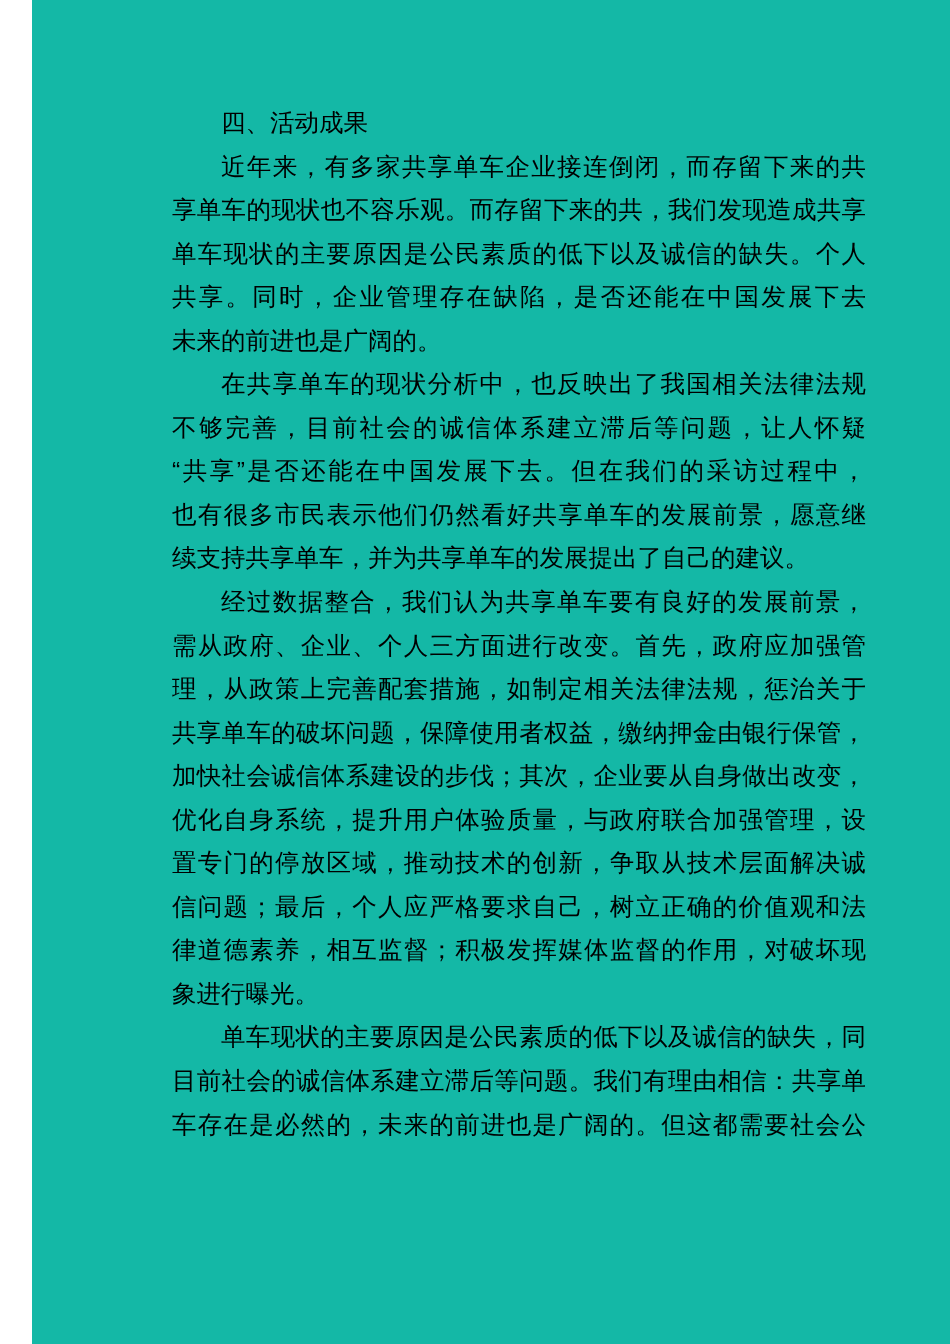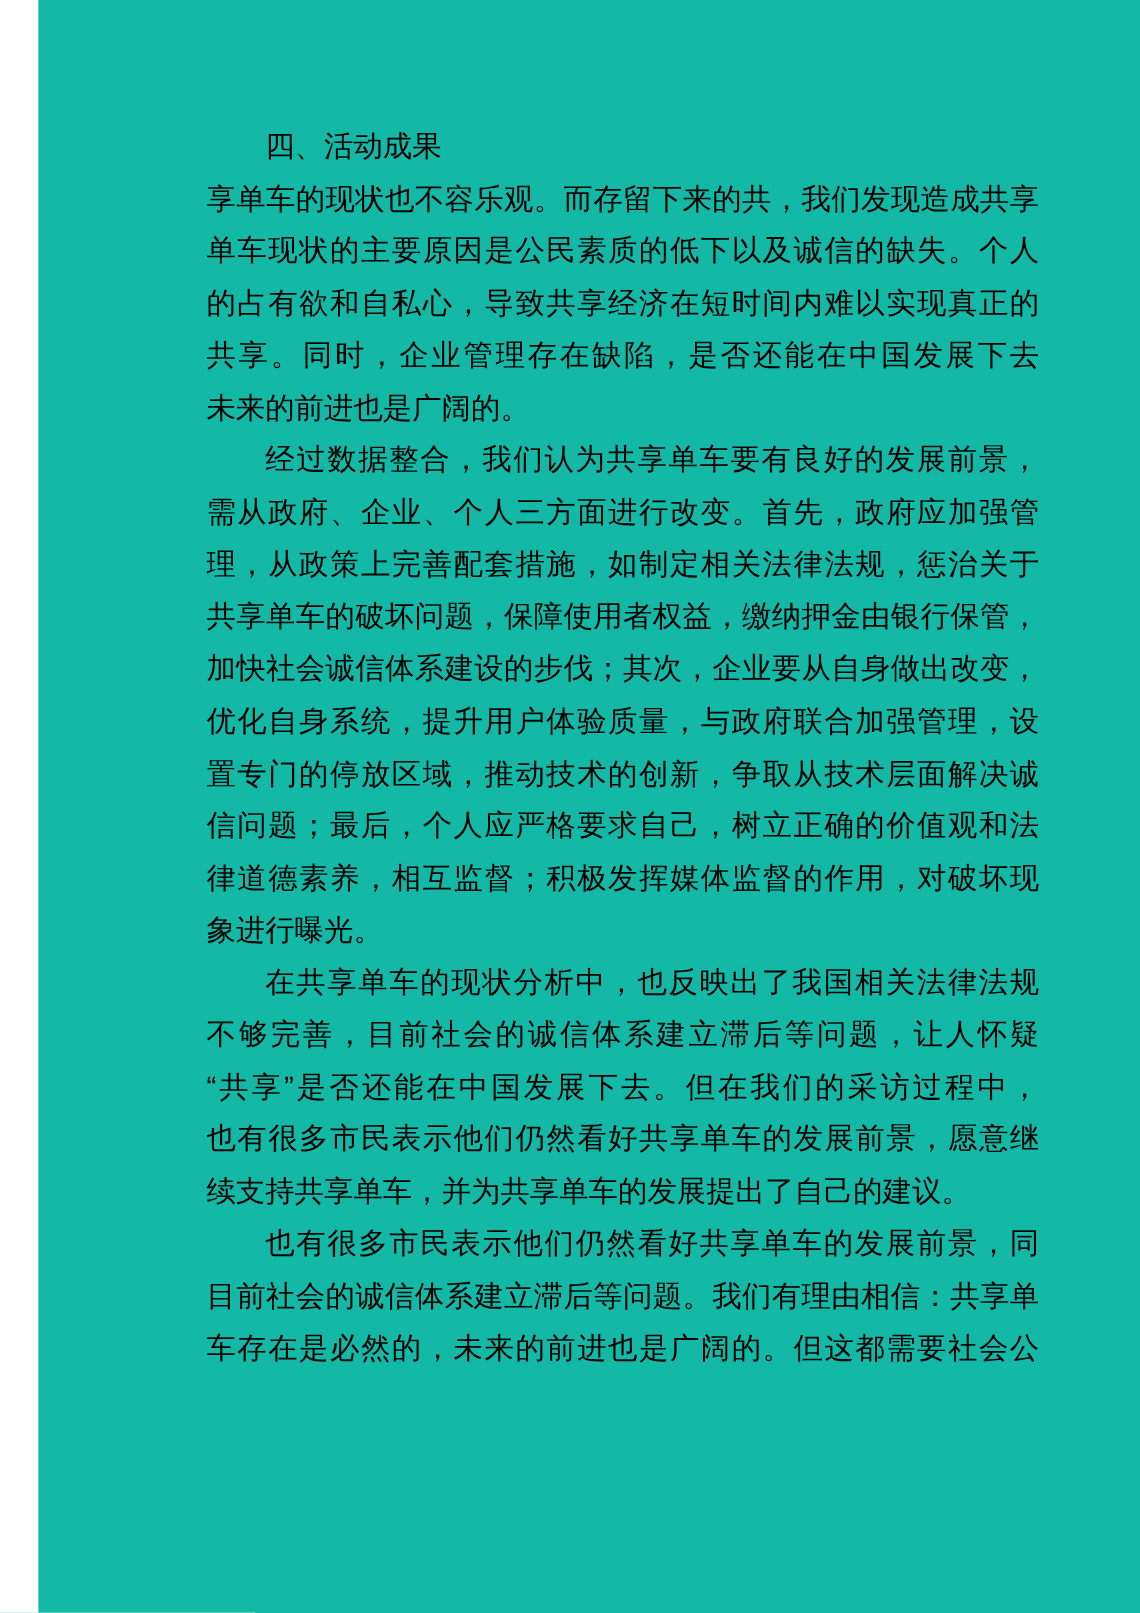--- a/index.html
+++ b/index.html
@@ -55,45 +55,45 @@
   }
 </style>
 </head>
 <body style="background: rgb(255, 255, 255);">
 
 <div class="page" style="background: #14b8a6; margin-left: 32px;">
   <div class="text-area" style="color: rgb(0, 0, 0);">
     <div class="line heading">四、活动成果</div>
     <div id="paragraphs">
         <div class="paragraph">
+          <div class="line first">近年来，有多家共享单车企业接连倒闭，而存留下来的共</div>
           <div class="line">享单车的现状也不容乐观。而存留下来的共，我们发现造成共享</div>
           <div class="line">单车现状的主要原因是公民素质的低下以及诚信的缺失。个人</div>
-          <div class="line">的占有欲和自私心，导致共享经济在短时间内难以实现真正的</div>
           <div class="line">共享。同时，企业管理存在缺陷，是否还能在中国发展下去</div>
           <div class="line end">未来的前进也是广阔的。</div>
+        </div>
+        <div class="paragraph">
+          <div class="line first">在共享单车的现状分析中，也反映出了我国相关法律法规</div>
+          <div class="line">不够完善，目前社会的诚信体系建立滞后等问题，让人怀疑</div>
+          <div class="line">“共享”是否还能在中国发展下去。但在我们的采访过程中，</div>
+          <div class="line">也有很多市民表示他们仍然看好共享单车的发展前景，愿意继</div>
+          <div class="line end">续支持共享单车，并为共享单车的发展提出了自己的建议。</div>
         </div>
         <div class="paragraph">
           <div class="line first">经过数据整合，我们认为共享单车要有良好的发展前景，</div>
           <div class="line">需从政府、企业、个人三方面进行改变。首先，政府应加强管</div>
           <div class="line">理，从政策上完善配套措施，如制定相关法律法规，惩治关于</div>
           <div class="line">共享单车的破坏问题，保障使用者权益，缴纳押金由银行保管，</div>
           <div class="line">加快社会诚信体系建设的步伐；其次，企业要从自身做出改变，</div>
           <div class="line">优化自身系统，提升用户体验质量，与政府联合加强管理，设</div>
           <div class="line">置专门的停放区域，推动技术的创新，争取从技术层面解决诚</div>
           <div class="line">信问题；最后，个人应严格要求自己，树立正确的价值观和法</div>
           <div class="line">律道德素养，相互监督；积极发挥媒体监督的作用，对破坏现</div>
           <div class="line end">象进行曝光。</div>
         </div>
         <div class="paragraph">
-          <div class="line first">在共享单车的现状分析中，也反映出了我国相关法律法规</div>
-          <div class="line">不够完善，目前社会的诚信体系建立滞后等问题，让人怀疑</div>
-          <div class="line">“共享”是否还能在中国发展下去。但在我们的采访过程中，</div>
-          <div class="line">也有很多市民表示他们仍然看好共享单车的发展前景，愿意继</div>
-          <div class="line end">续支持共享单车，并为共享单车的发展提出了自己的建议。</div>
-        </div>
-        <div class="paragraph">
-          <div class="line first">也有很多市民表示他们仍然看好共享单车的发展前景，同</div>
+          <div class="line first">单车现状的主要原因是公民素质的低下以及诚信的缺失，同</div>
           <div class="line">目前社会的诚信体系建立滞后等问题。我们有理由相信：共享单</div>
           <div class="line">车存在是必然的，未来的前进也是广阔的。但这都需要社会公</div>
         </div>
       </div>
   </div>
 </div>
 
 </body></html>

